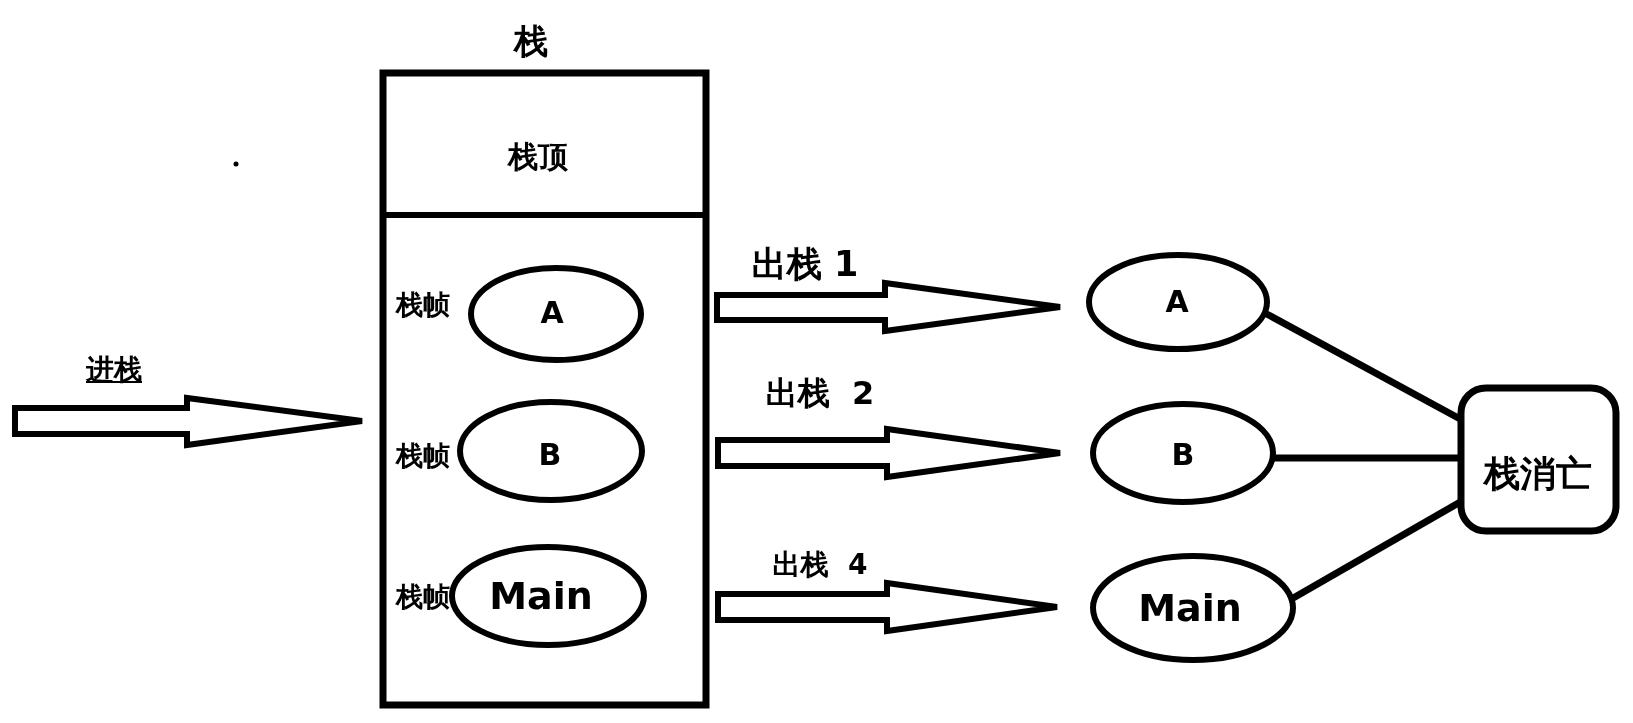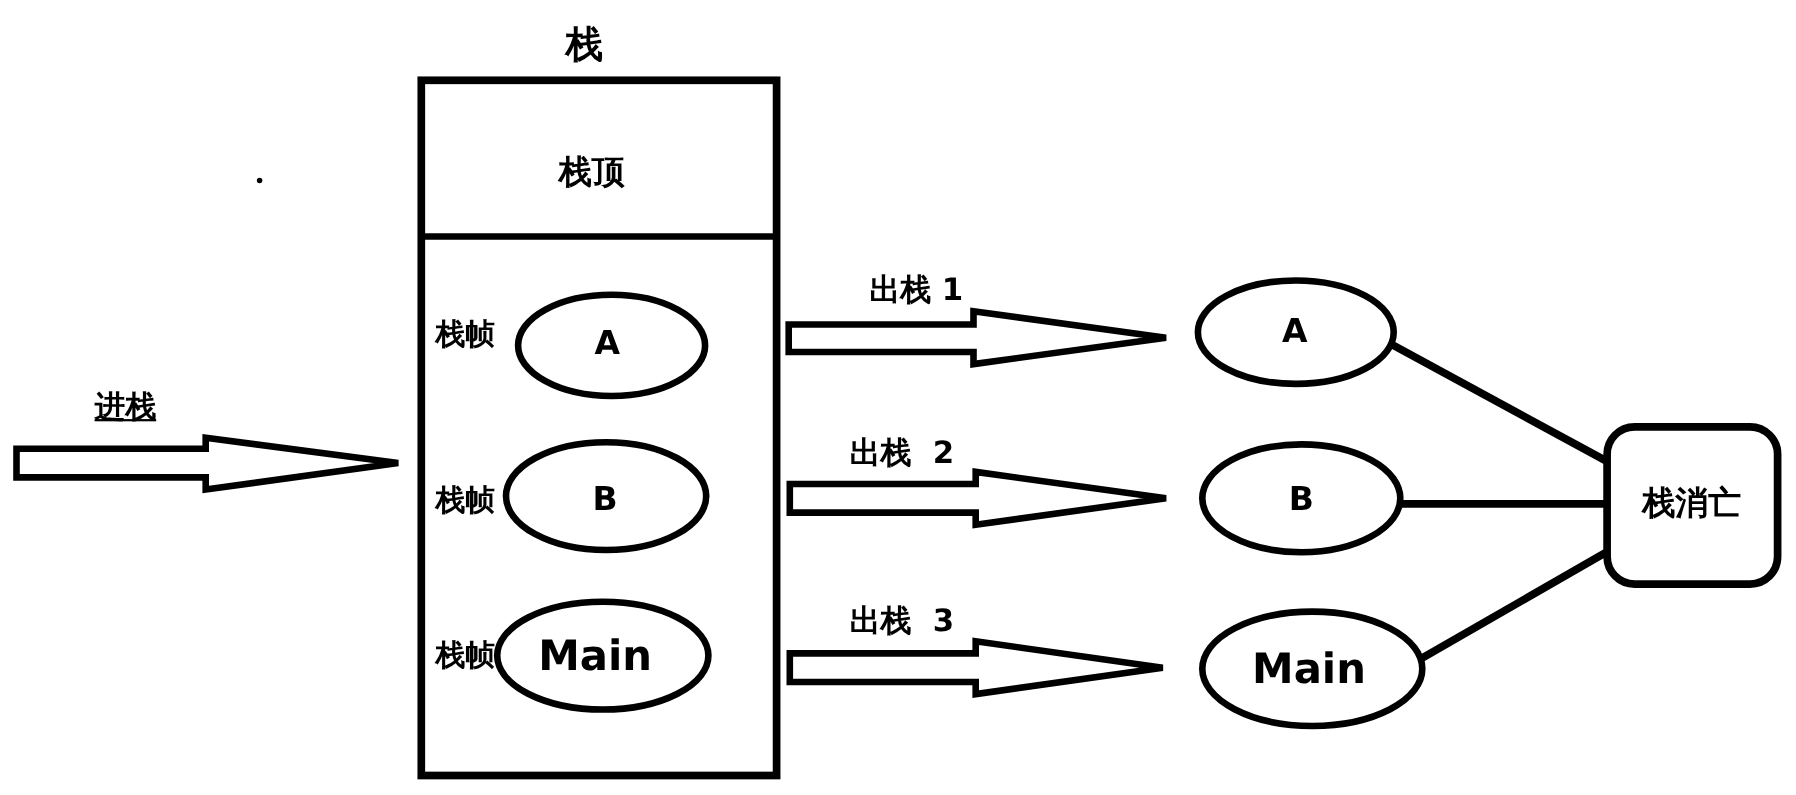--- a/index.html
+++ b/index.html
@@ -68,23 +68,23 @@
   <div class="label" style="left:423px; top:304px; font-size:27px;">栈帧</div>
   <div class="label" style="left:423px; top:455px; font-size:27px;">栈帧</div>
   <div class="label" style="left:423px; top:596px; font-size:27px;">栈帧</div>
 
   <div class="label" style="left:552px; top:313px; font-size:30px;">A</div>
   <div class="label" style="left:550px; top:455px; font-size:30px;">B</div>
   <div class="label" style="left:541px; top:596px; font-size:38px;">Main</div>
 
   <div class="label" style="left:114px; top:370px; font-size:28px;text-decoration:underline;">进栈</div>
 
-  <div class="label" style="left:833px; top:264px; font-size:28px;">出栈 1</div>
-  <div class="label" style="left:820px; top:412px; font-size:28px;">出栈  2</div>
-  <div class="label" style="left:820px; top:565px; font-size:28px;">出栈  3</div>
+  <div class="label" style="left:805px; top:264px; font-size:35px;">出栈 1</div>
+  <div class="label" style="left:820px; top:393px; font-size:32px;">出栈  2</div>
+  <div class="label" style="left:820px; top:565px; font-size:28px;">出栈  4</div>
 
   <div class="label" style="left:1177px; top:302px; font-size:30px;">A</div>
   <div class="label" style="left:1183px; top:455px; font-size:30px;">B</div>
   <div class="label" style="left:1190px; top:608px; font-size:38px;">Main</div>
 
-  <div class="label" style="left:1538px; top:458px; font-size:30px;">栈消亡</div>
+  <div class="label" style="left:1538px; top:474px; font-size:36px;">栈消亡</div>
 
 </div>
 
 </body></html>

